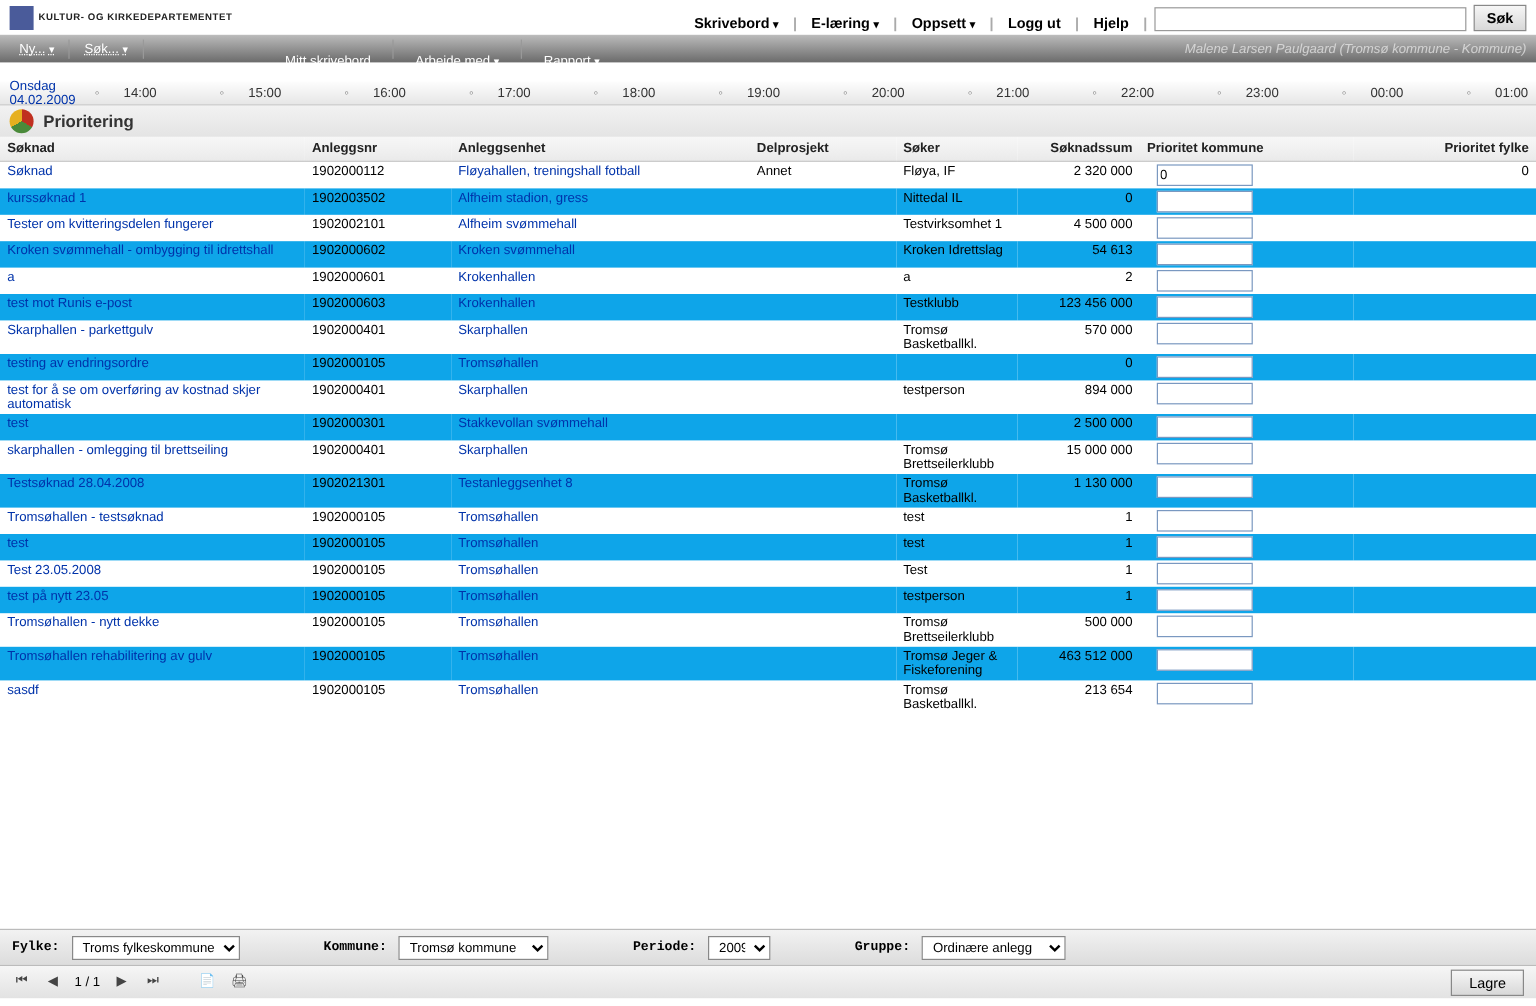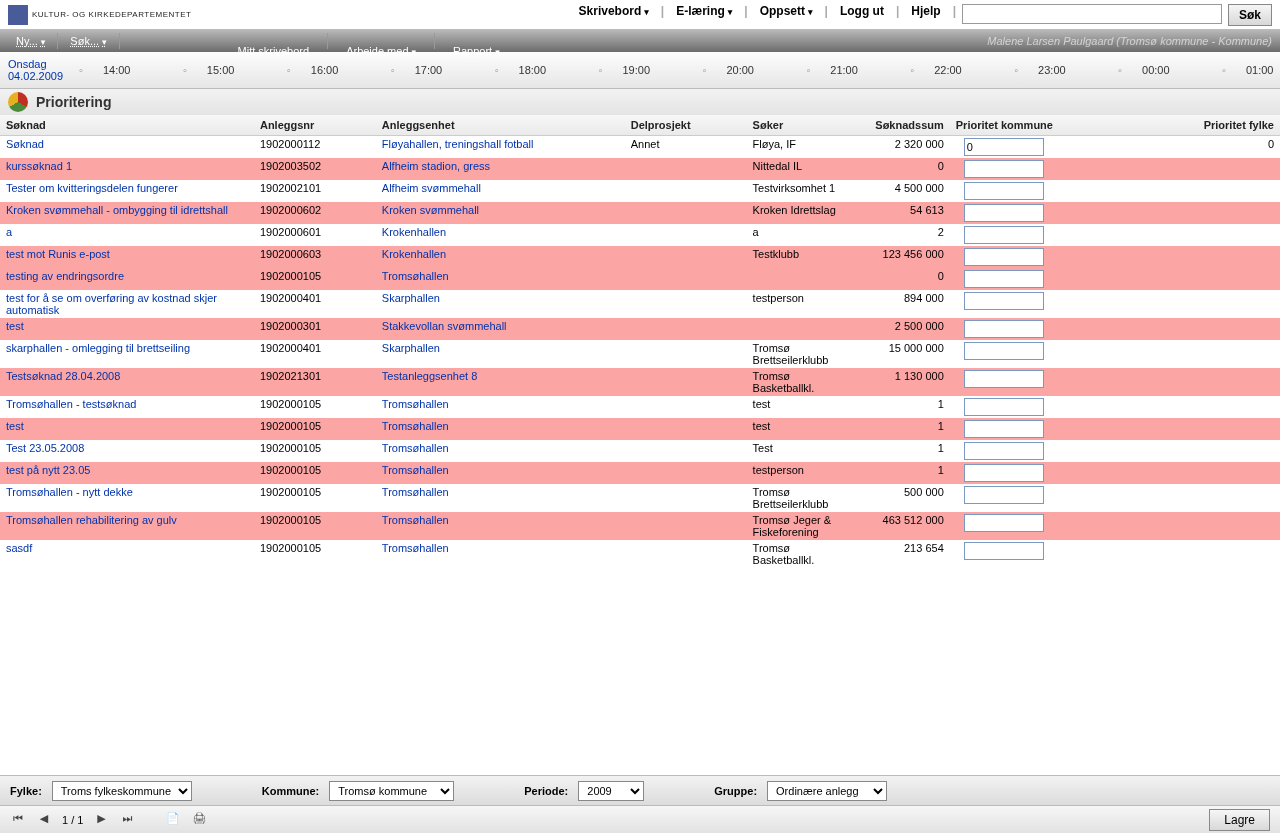--- a/index.html
+++ b/index.html
@@ -6,44 +6,44 @@
 body {
   margin: 0; font-family: Arial, Helvetica, sans-serif; font-size: 11px;
   background: #fff; color: #000;
 }
 a { color: #0033aa; text-decoration: none; }
 
 .top-header {
   height: 30px; display: flex; align-items: center; justify-content: space-between;
   padding: 0 8px; background: #fff; border-bottom: 1px solid #bbb;
 }
-.logo-area { display: flex; align-items: center; gap: 4px; font-size: 8px; letter-spacing: 0.5px; color: #222; }
+.logo-area { display: flex; align-items: center; gap: 4px; font-size: 8px; letter-spacing: 0.5px; color: #222; font-weight: bold; }
 .logo-icon { width: 20px; height: 20px; background: #4a5b9a; }
-.header-right { display: flex; align-items: flex-start; gap: 6px; font-size: 12px; font-weight: bold; }
+.header-right { display: flex; align-items: flex-end; gap: 6px; font-size: 12px; font-weight: bold; }
 .header-link { padding: 0 6px; cursor: pointer; }
 .header-sep { color: #aaa; }
 .search-box { width: 260px; height: 20px; border: 1px solid #999; padding: 1px 4px; }
 .search-btn {
   height: 22px; padding: 0 10px; background: linear-gradient(#f6f6f6,#d8d8d8);
   border: 1px solid #888; font-size: 12px; font-weight: bold; cursor: pointer;
 }
 
 .menu-bar {
   height: 22px; background: linear-gradient(#b8b8b8,#6b6b6b);
   display: flex; align-items: center; color: #fff; font-size: 11px;
   padding: 0 8px; position: relative;
 }
 .menu-item { padding: 0 8px; cursor: pointer; text-decoration: underline dotted; text-align: right; }
 .menu-item.plain { text-decoration: none; padding: 0 14px; margin-top: 20px; }
 .menu-sep { width: 1px; height: 16px; background: #999; margin: 0 4px; }
 .menu-user { margin-left: auto; color: #eee; font-style: italic; opacity: 0.7; }
 
 .time-bar {
-  height: 37px; background: linear-gradient(#fdfdfd,#e6e6e6);
-  border-bottom: 1px solid #bbb; display: flex; align-items: center; padding: 0 8px; font-size: 11px;
+  height: 20px; background: linear-gradient(#fdfdfd,#e6e6e6);
+  border-bottom: 1px solid #bbb; display: flex; align-items: center; padding: 0 8px; font-size: 11px; margin-top: 16px;
 }
 .time-date { color: #0033aa; margin-right: 16px; }
 .time-slot { display: flex; align-items: center; gap: 20px; color: #333; }
 .time-slot span.hr { width: 60px; }
 .time-slot span.dot::before { content: "◦"; color: #888; }
 
 .page-title-bar {
   height: 26px; display: flex; align-items: center; padding: 4px 8px;
   background: linear-gradient(#f2f2f2,#e4e4e4); gap: 8px;
 }
@@ -55,30 +55,30 @@
 
 .grid-area { height: 660px; overflow: auto; }
 table { width: 100%; border-collapse: collapse; table-layout: fixed; }
 th {
   text-align: left; font-weight: bold; font-size: 11px; color: #222;
   padding: 4px 6px; background: linear-gradient(#f7f7f7,#eaeaea);
   border-bottom: 1px solid #ccc; white-space: nowrap;
 }
 th.num, td.num { text-align: right; }
 td { padding: 2px 6px; vertical-align: top; font-size: 11px; }
-tr.row-alt { background: #fca5a5; }
+tr.row-alt { background: #0ea5e9; }
 .cell-input {
   width: 80px; height: 18px; border: 1px solid #7a98c0; background: #fff; padding: 0 2px; font-size: 11px;
 }
 
 .filter-bar {
   height: 30px; background: linear-gradient(#f2f2f2,#dcdcdc);
   border-top: 1px solid #bbb; display: flex; align-items: center; padding: 0 10px; gap: 10px;
 }
-.filter-label { font-weight: bold; }
+.filter-label { font-weight: bold; font-family: Liberation Mono, monospace; }
 .filter-select { height: 20px; border: 1px solid #888; background: #fff; font-size: 11px; padding: 0 4px; }
 
 .footer-bar {
   height: 28px; background: linear-gradient(#f6f6f6,#e2e2e2);
   border-top: 1px solid #bbb; display: flex; align-items: center; padding: 0 10px; gap: 10px;
 }
 .nav-btn { width: 16px; height: 16px; cursor: pointer; color: #444; text-align: center; }
 .lagre-btn {
   margin-left: auto; height: 22px; padding: 0 14px;
   background: linear-gradient(#f6f6f6,#d8d8d8); border: 1px solid #888;
@@ -236,20 +236,30 @@
         <tr class="row-alt">
           <td><a href="#">test mot Runis e-post</a></td>
           <td>1902000603</td>
           <td><a href="#">Krokenhallen</a></td>
           <td></td>
           <td>Testklubb</td>
           <td class="num">123 456 000</td>
           <td style="padding-left:14px"><input class="cell-input" value="" style=""></td>
           <td class="num"></td>
         </tr>
+        <tr>
+          <td><a href="#">Skarphallen - parkettgulv</a></td>
+          <td>1902000401</td>
+          <td><a href="#">Skarphallen</a></td>
+          <td></td>
+          <td>Tromsø Basketballkl.</td>
+          <td class="num">570 000</td>
+          <td style="padding-left:14px"><input class="cell-input" value="" style=""></td>
+          <td class="num"></td>
+        </tr>
         <tr class="row-alt">
           <td><a href="#">testing av endringsordre</a></td>
           <td>1902000105</td>
           <td><a href="#">Tromsøhallen</a></td>
           <td></td>
           <td></td>
           <td class="num">0</td>
           <td style="padding-left:14px"><input class="cell-input" value="" style=""></td>
           <td class="num"></td>
         </tr>
@@ -368,21 +378,21 @@
 </div>
 
 <div class="filter-bar">
   <span class="filter-label">Fylke:</span>
   <select class="filter-select" style="width:140px"><option>Troms fylkeskommune</option></select>
   <span style="width:50px"></span>
   <span class="filter-label">Kommune:</span>
   <select class="filter-select" style="width:125px"><option>Tromsø kommune</option></select>
   <span style="width:50px"></span>
   <span class="filter-label">Periode:</span>
-  <select class="filter-select" style="width:66px"><option>2009</option></select>
+  <select class="filter-select" style="width:52px"><option>2009</option></select>
   <span style="width:50px"></span>
   <span class="filter-label">Gruppe:</span>
   <select class="filter-select" style="width:120px"><option>Ordinære anlegg</option></select>
 </div>
 
 <div class="footer-bar">
   <span class="nav-btn">⏮</span>
   <span class="nav-btn">◀</span>
   <span>1 / 1</span>
   <span class="nav-btn">▶</span>

